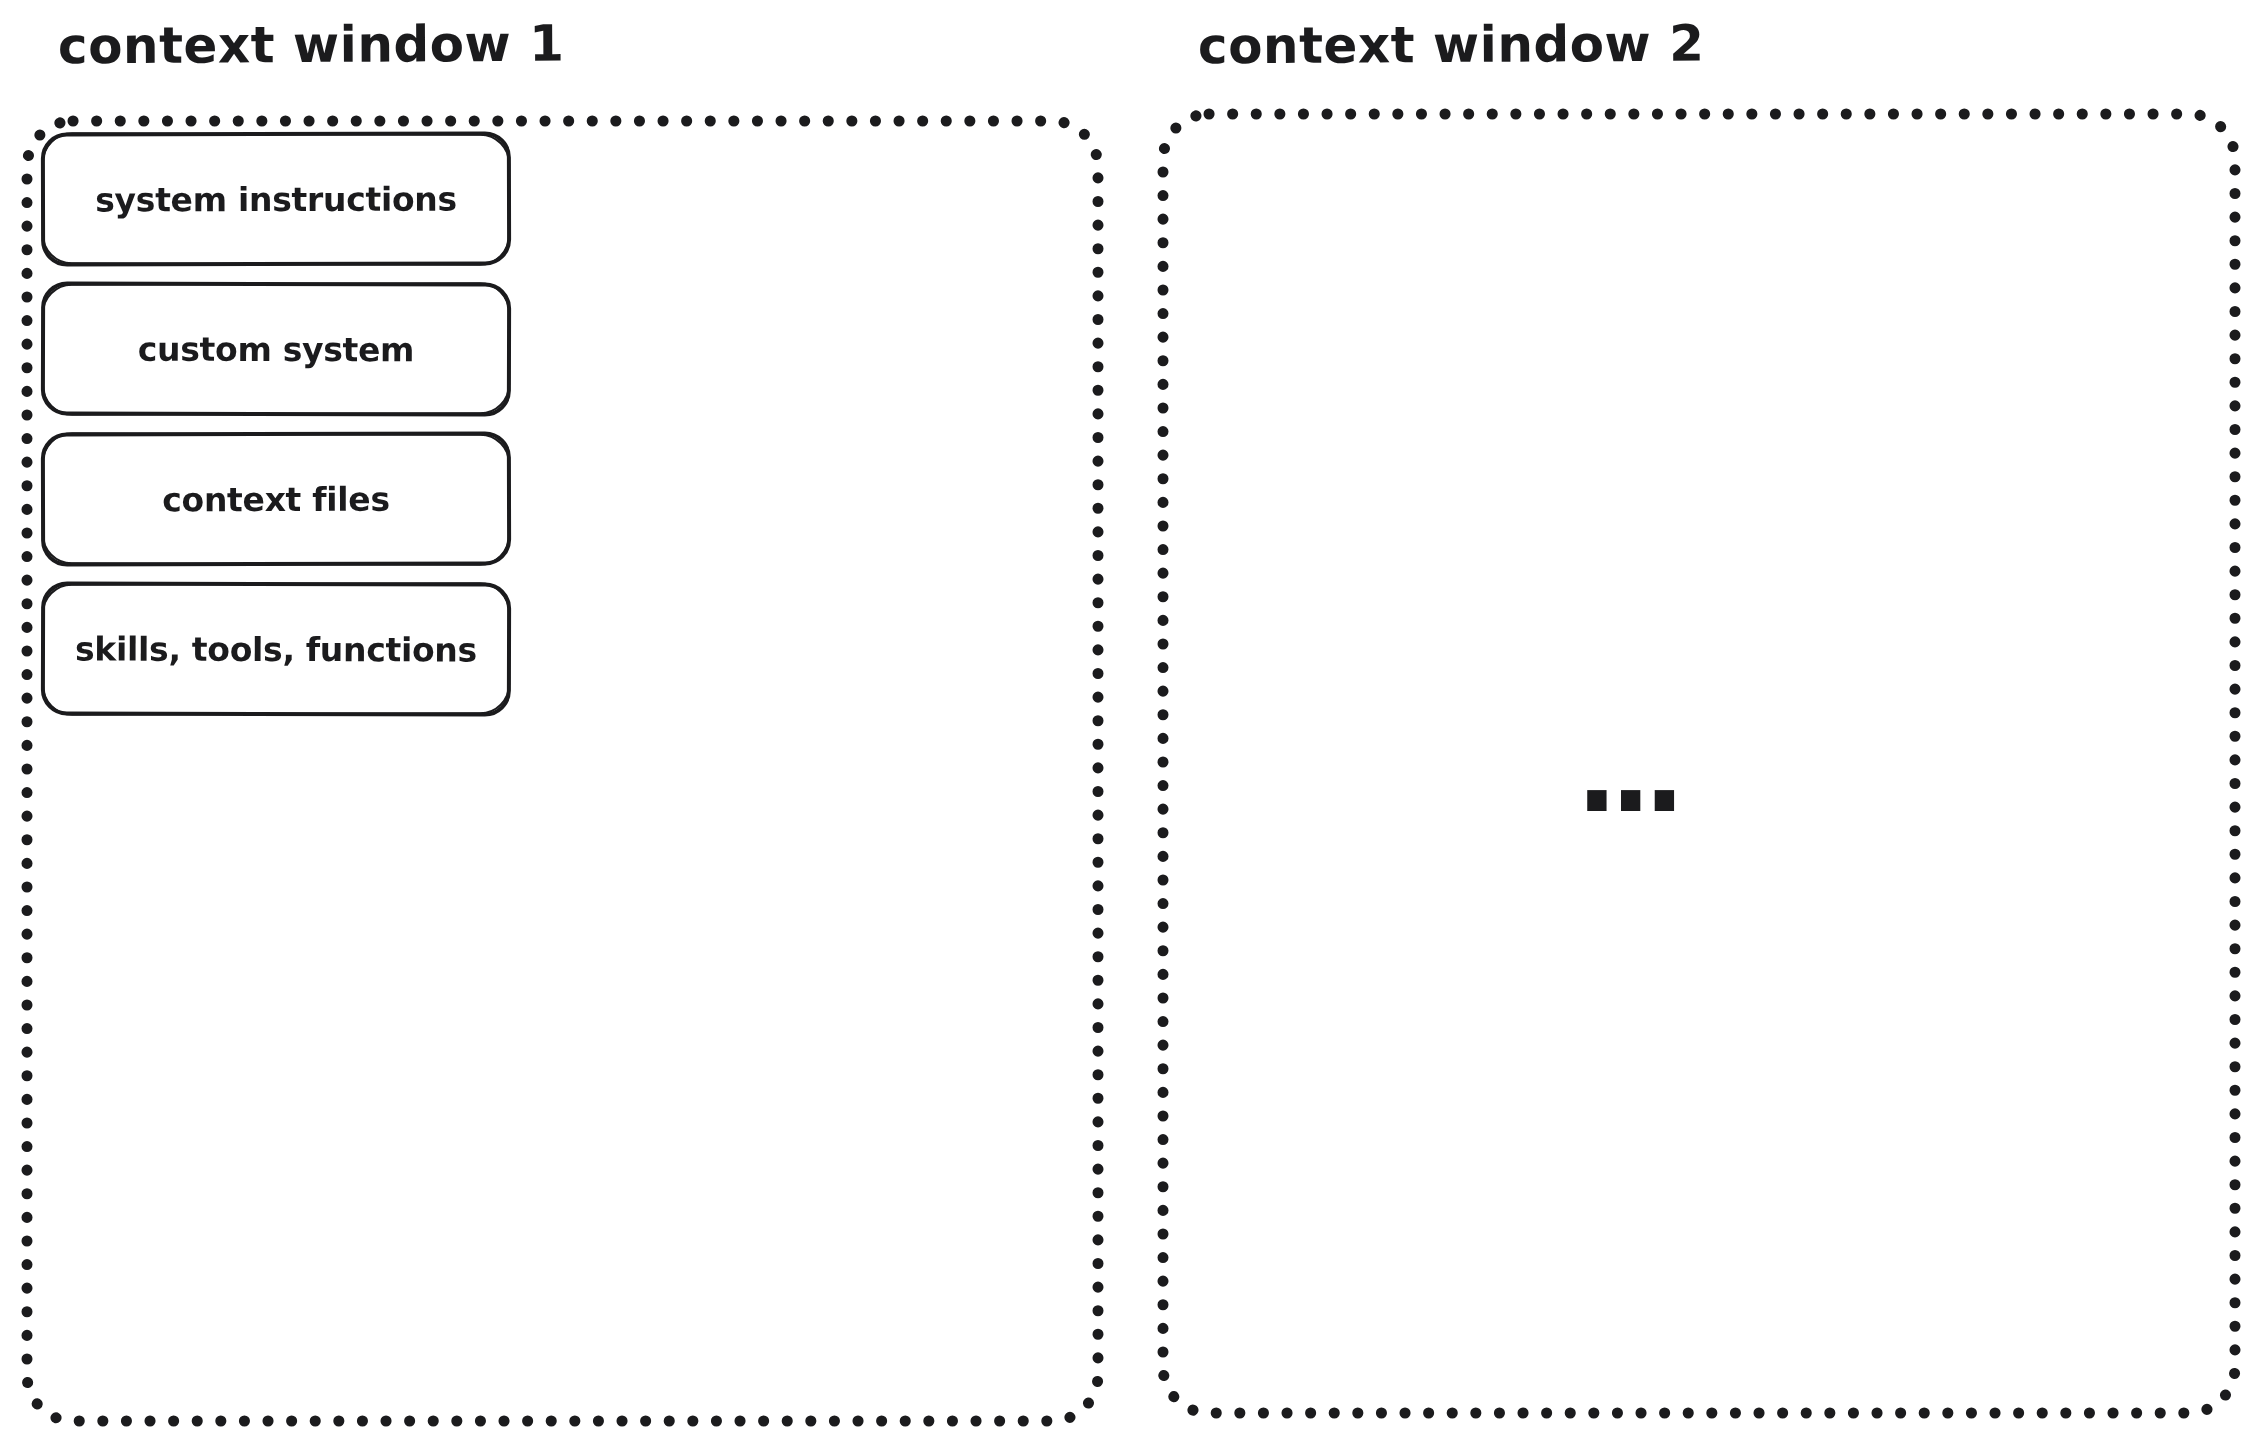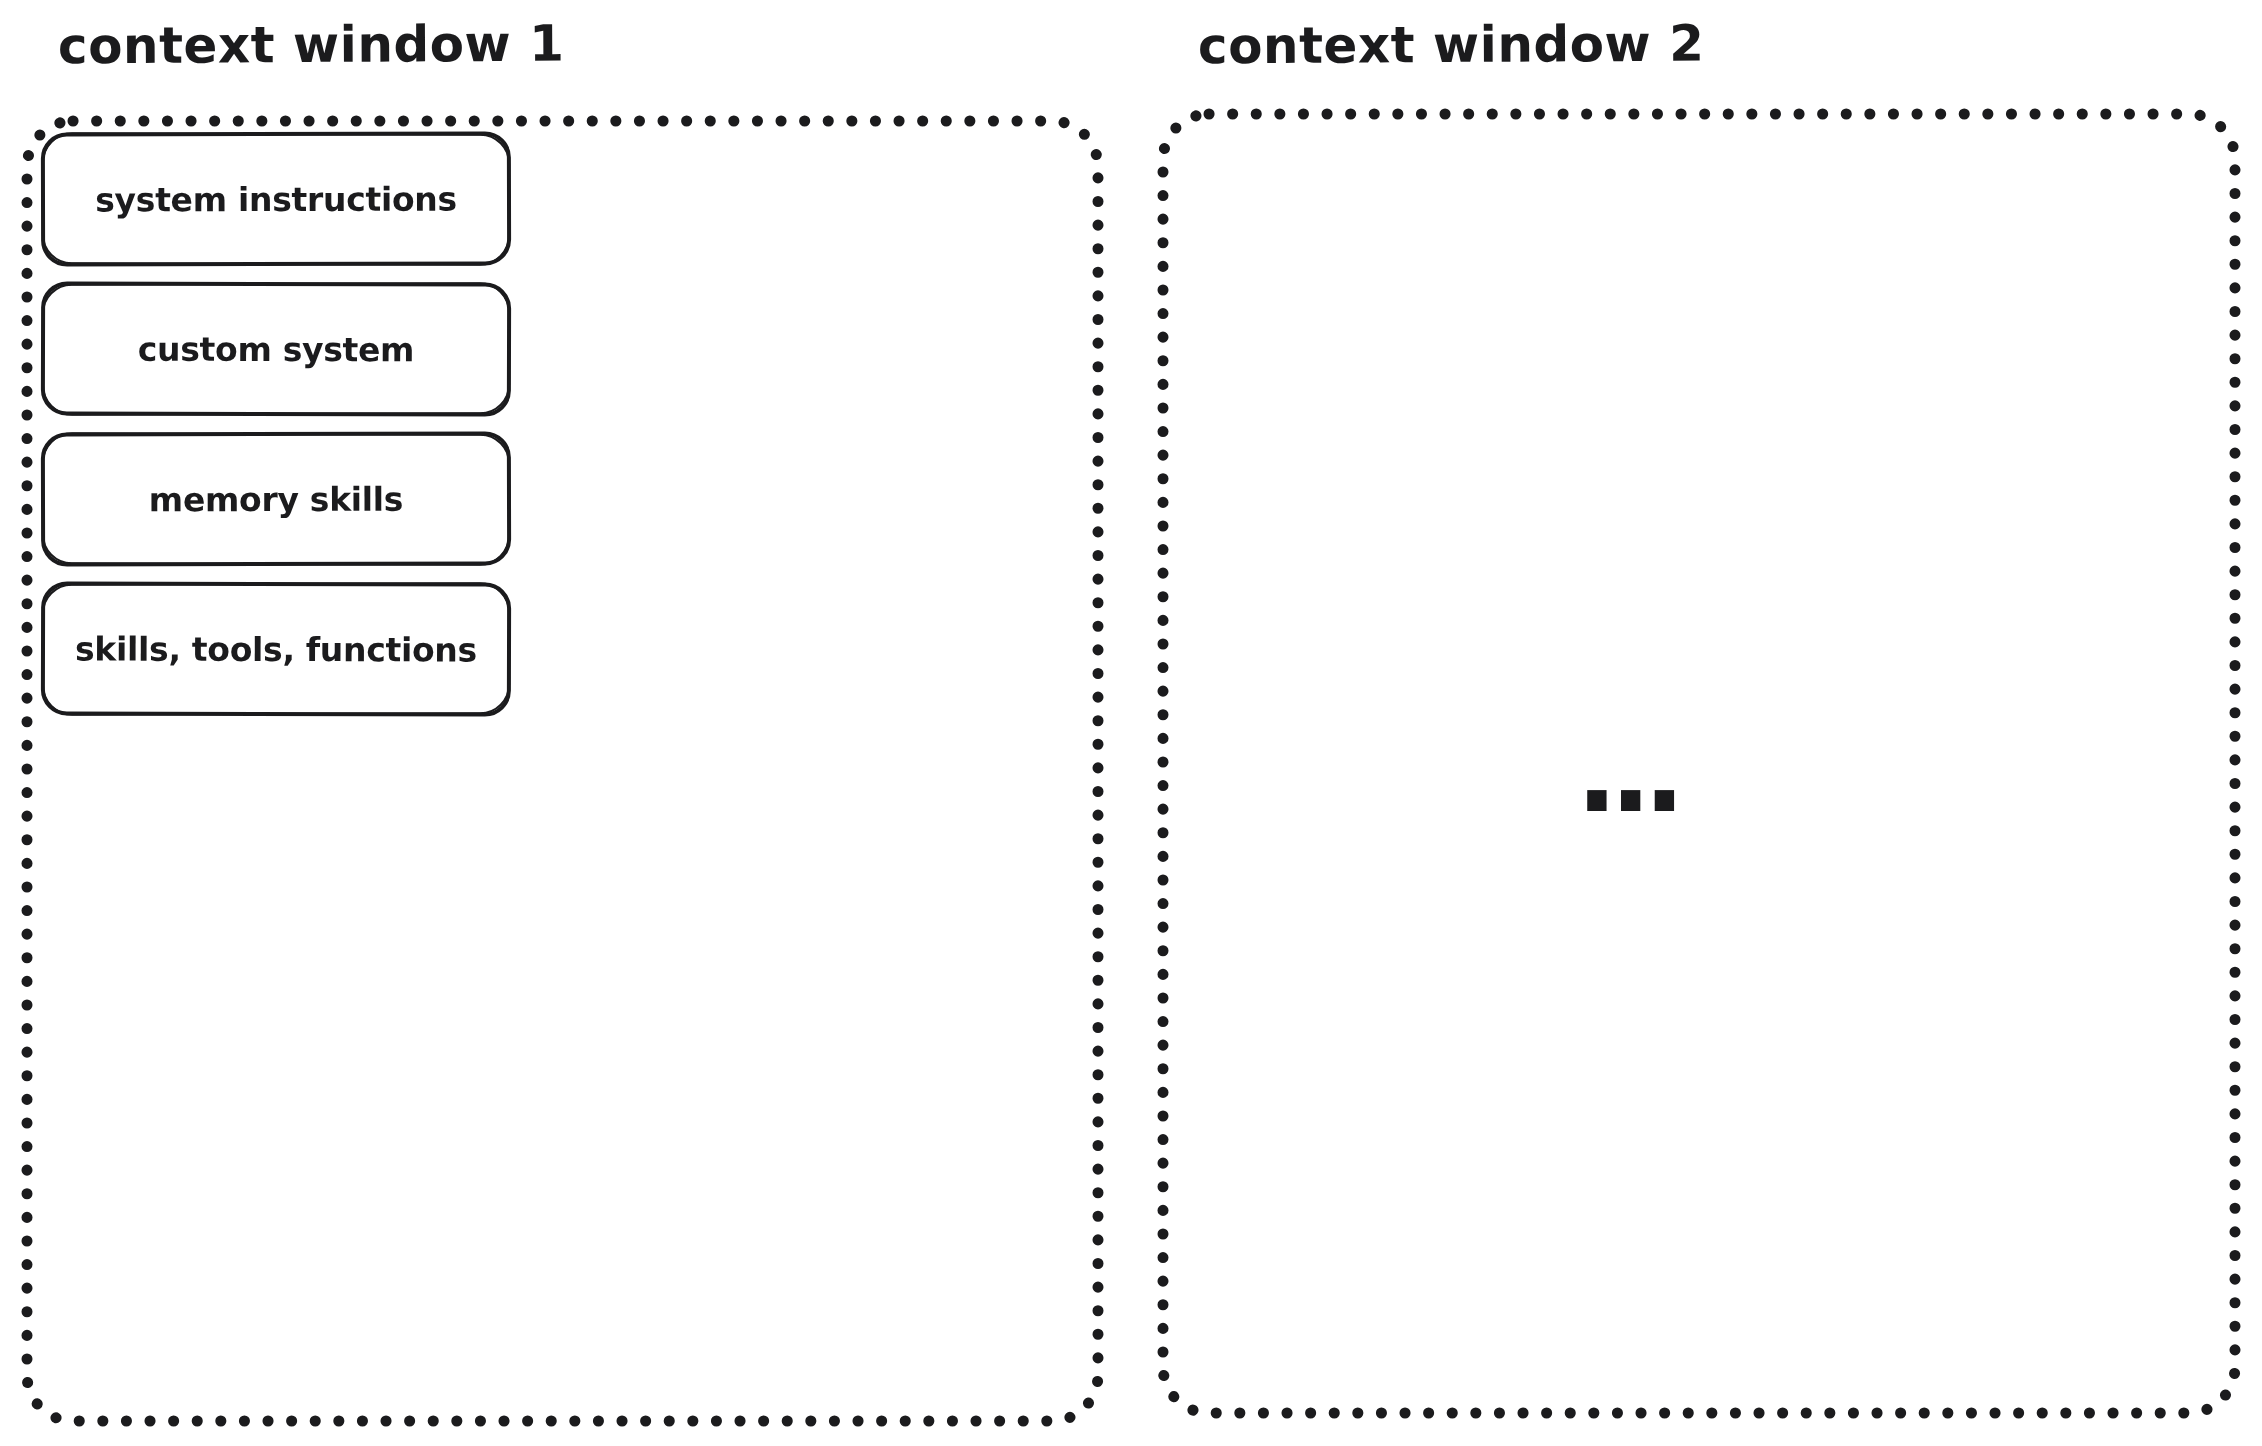--- a/index.html
+++ b/index.html
@@ -109,21 +109,21 @@
     </svg>
 
     <div class="stack">
       <div class="box">
         <span class="label">system instructions</span>
       </div>
       <div class="box">
         <span class="label">custom system</span>
       </div>
       <div class="box">
-        <span class="label">memory skills</span>
+        <span class="label">context files</span>
       </div>
       <div class="box">
         <span class="label">skills, tools, functions</span>
       </div>
     </div>
   </div>
 
   <div class="window w2">
     <svg class="dots" width="1086" height="1313" viewBox="0 0 1086 1313">
       <rect x="7" y="7" width="1072" height="1299" rx="46" ry="46" fill="none" stroke="#1b1b1d" stroke-width="11" stroke-dasharray="0.1 23.5" stroke-linecap="round"></rect>

